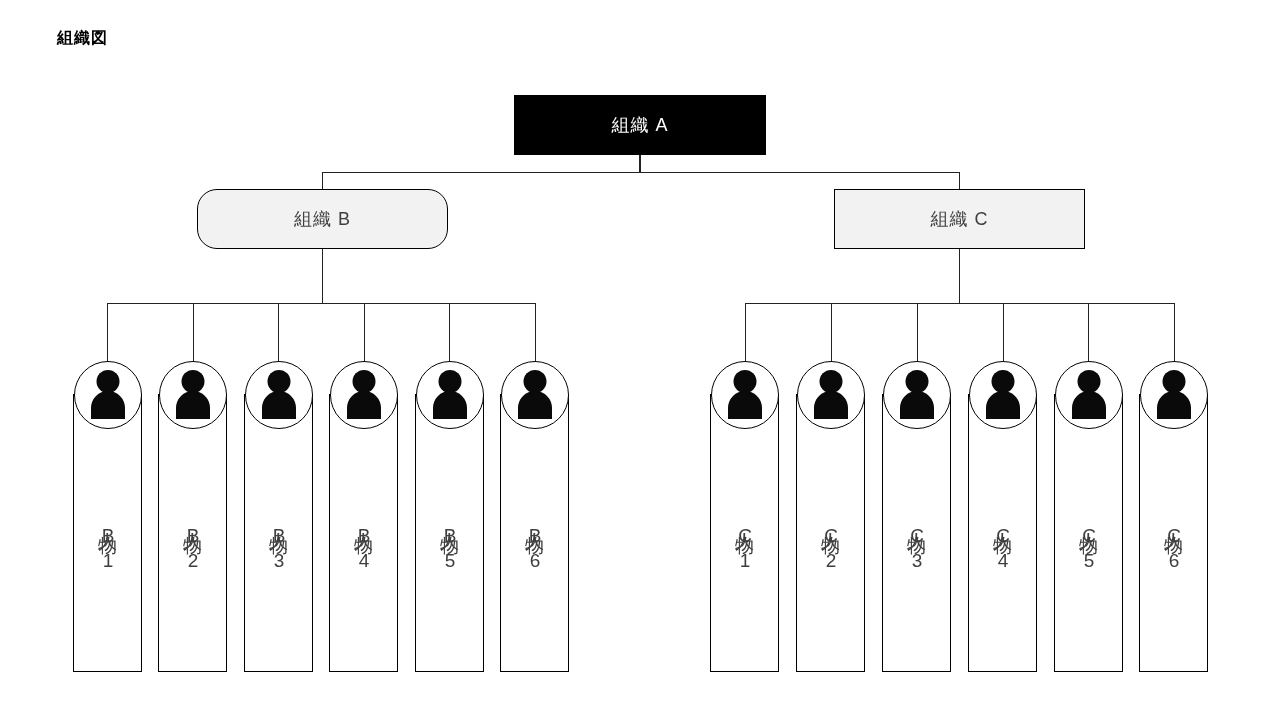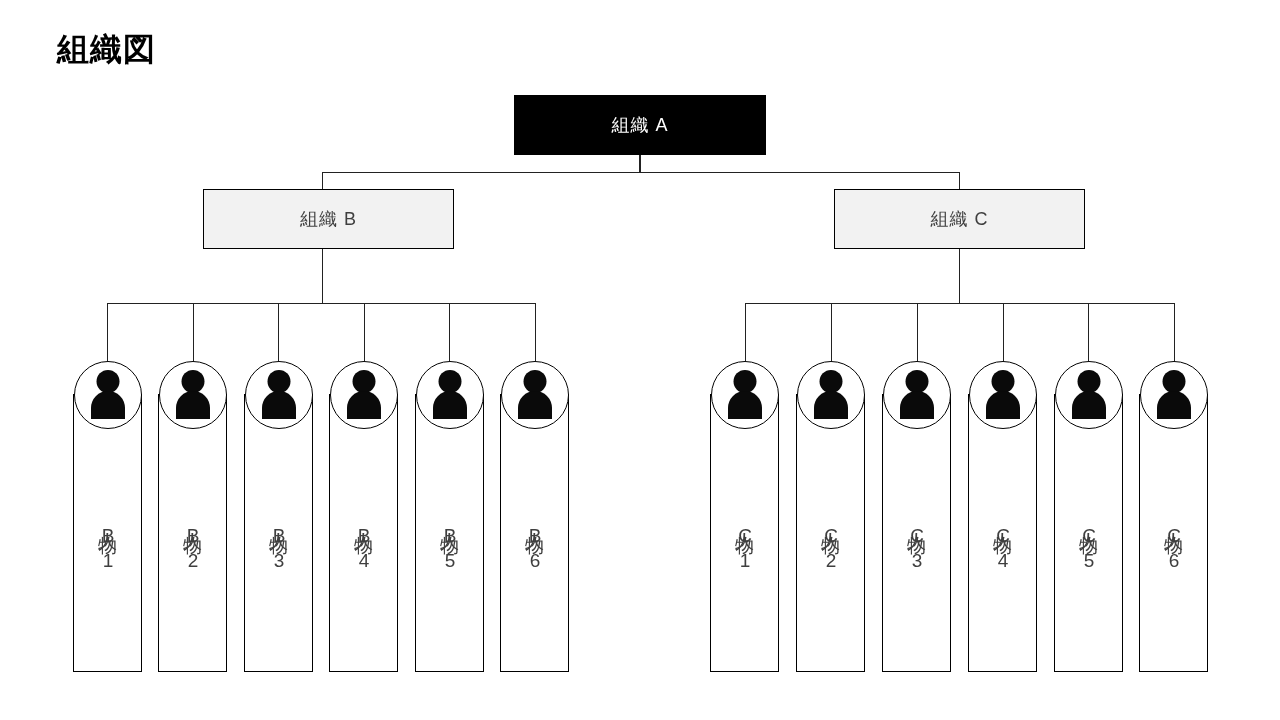--- a/index.html
+++ b/index.html
@@ -1,37 +1,37 @@
 <!DOCTYPE html>
 <html><head>
 <meta charset="utf-8">
 <style>
   html,body{margin:0;padding:0;background:#ffffff;}
   body{font-family:"Liberation Sans","DejaVu Sans",sans-serif;}
   .canvas{position:relative;width:1280px;height:720px;background:#ffffff;overflow:hidden;}
 
   .page-title{
     position:absolute;left:57px;top:28px;
-    font-size:32px;font-weight:bold;color:#000000;letter-spacing:1px;
+    font-size:16px;font-weight:bold;color:#000000;letter-spacing:1px;
   }
 
   .box{
     position:absolute;box-sizing:border-box;
     display:flex;align-items:center;justify-content:center;
     font-size:18px;letter-spacing:1px;
   }
   .box-root{
     left:514px;top:95px;width:252px;height:60px;
     background:#000000;color:#ffffff;border:1px solid #000000;
   }
   .box-group{
     width:251px;height:60px;top:189px;
     background:#f2f2f2;color:#3f3f3f;border:1px solid #000000;
   }
-  .box-group-b{left:203px;}
+  .box-group-b{left:197px;border-radius:20px;}
   .box-group-c{left:834px;text-align:right;}
 
   .line{position:absolute;background:#222222;}
 
   
   .ln-a-drop{left:639px;top:155px;width:2px;height:18px;}
   .ln-l1-h{left:322px;top:172px;width:638px;height:1px;}
   .ln-b-tick{left:322px;top:172px;width:1px;height:17px;}
   .ln-c-tick{left:959px;top:172px;width:1px;height:17px;}
   .ln-b-drop{left:322px;top:249px;width:1px;height:54px;}

